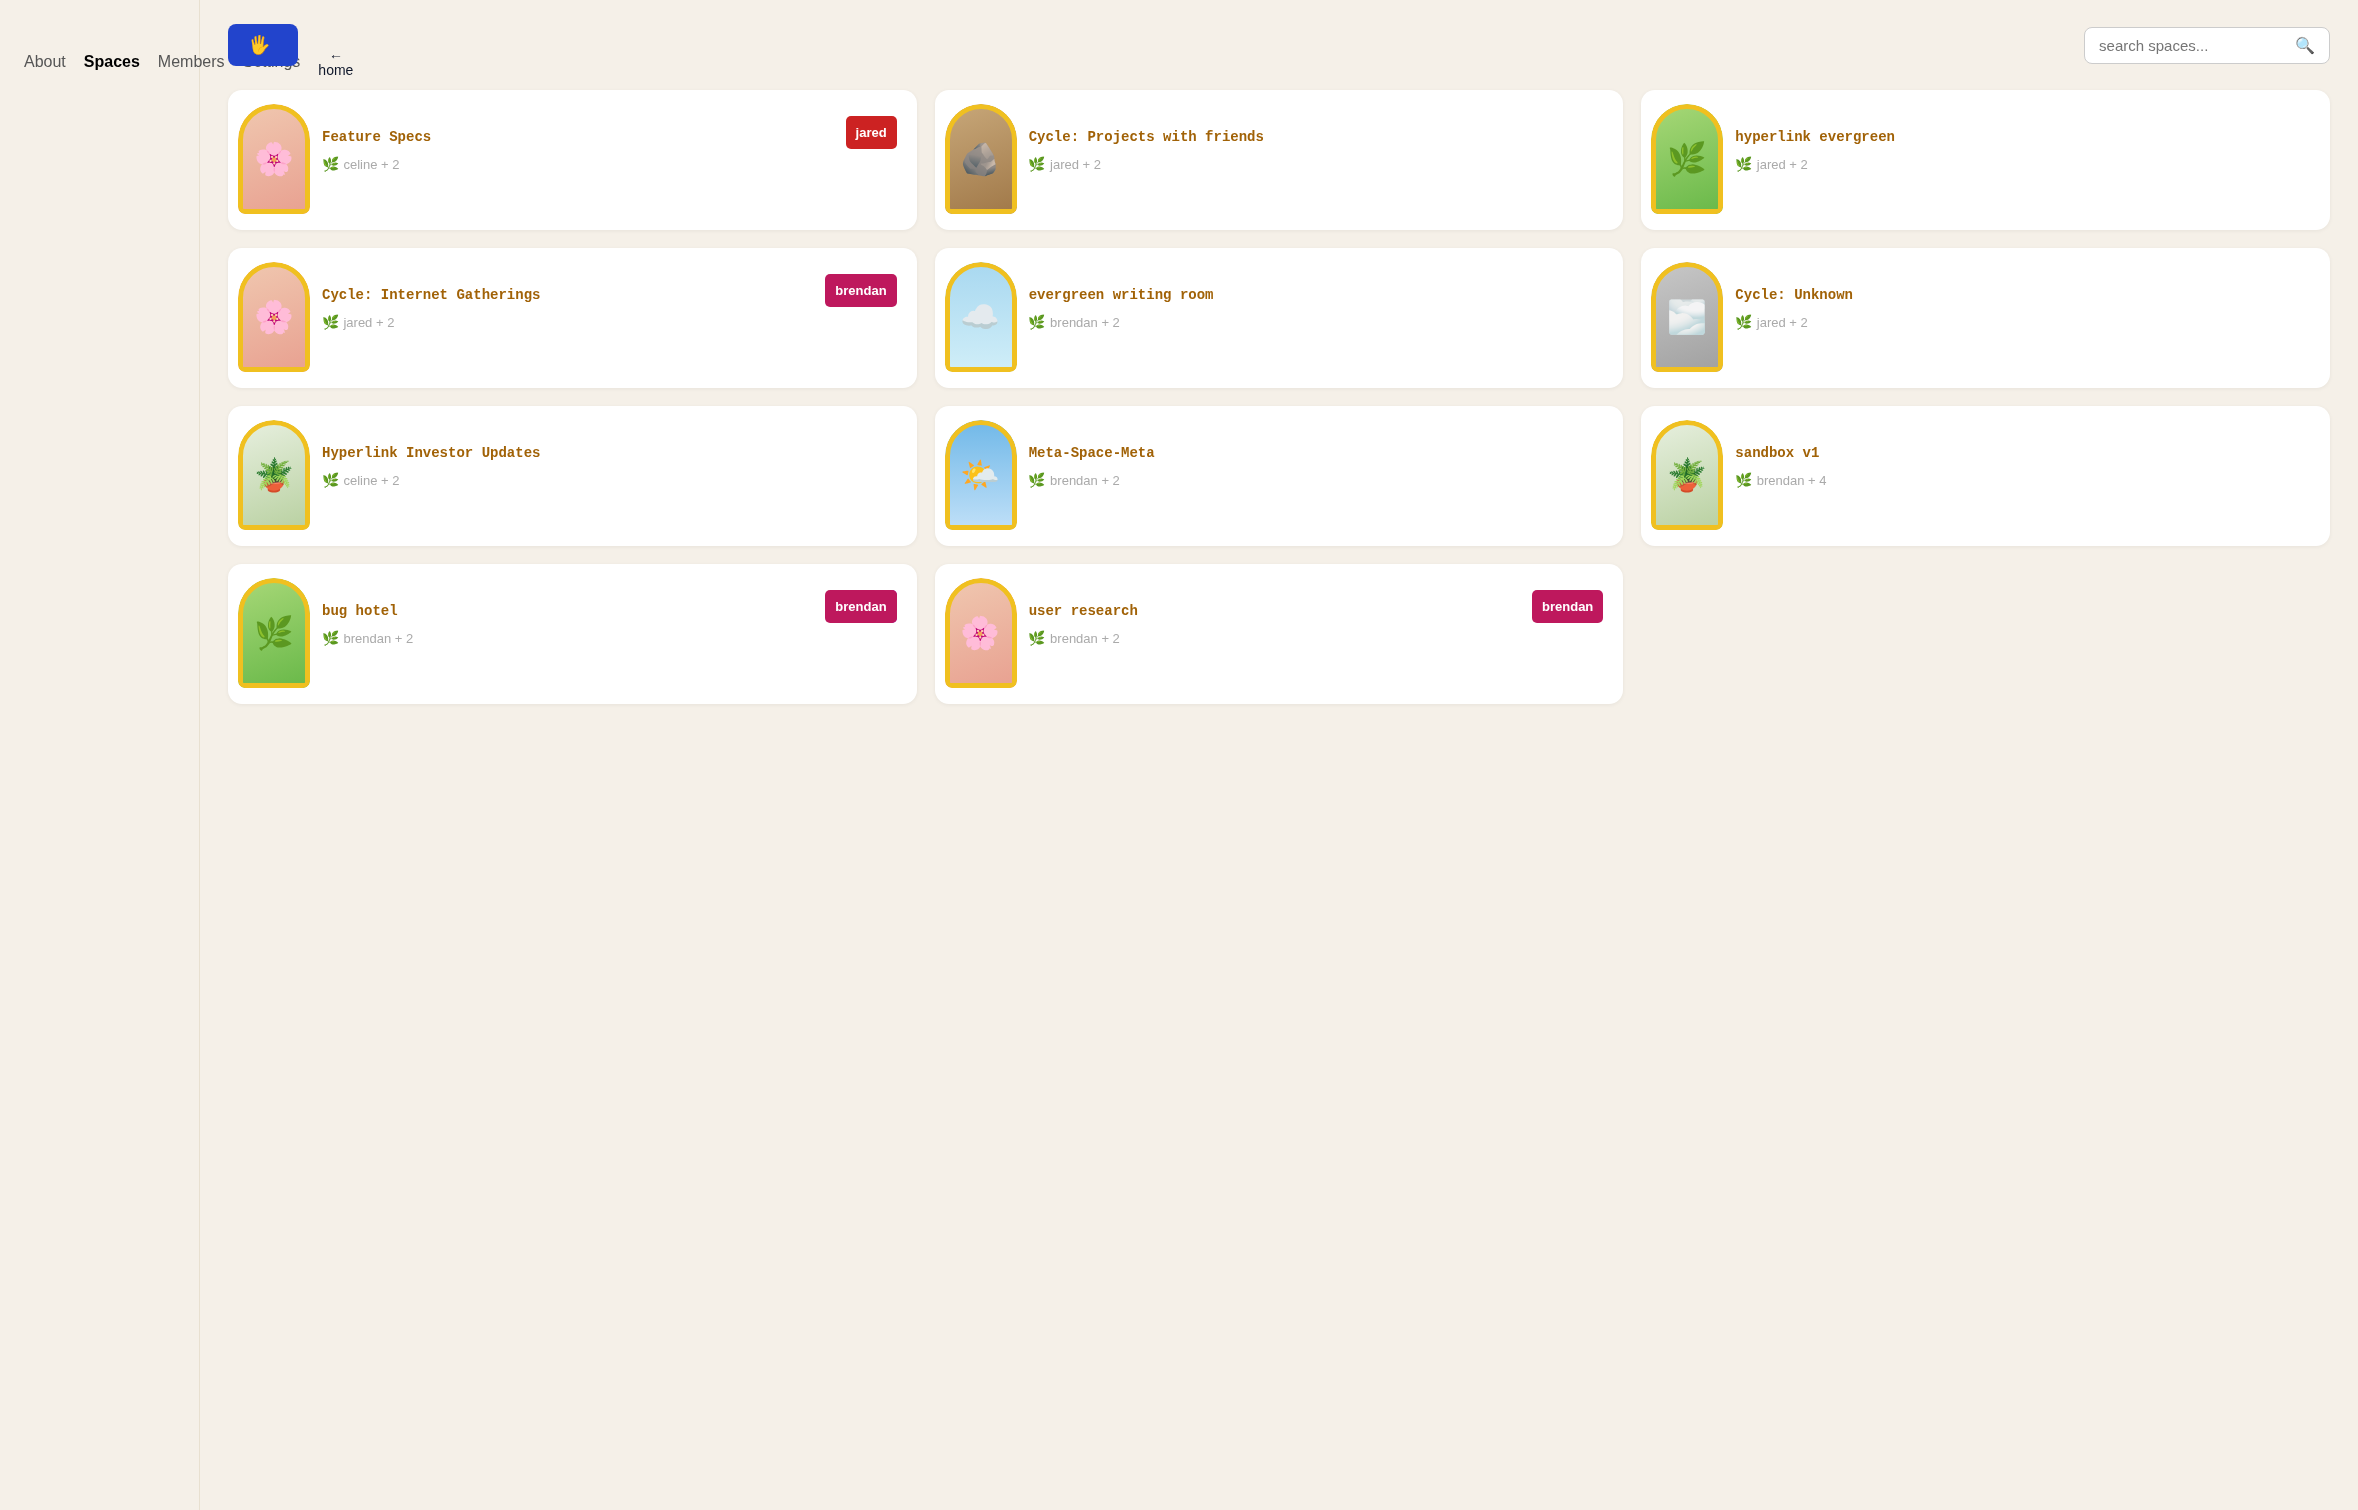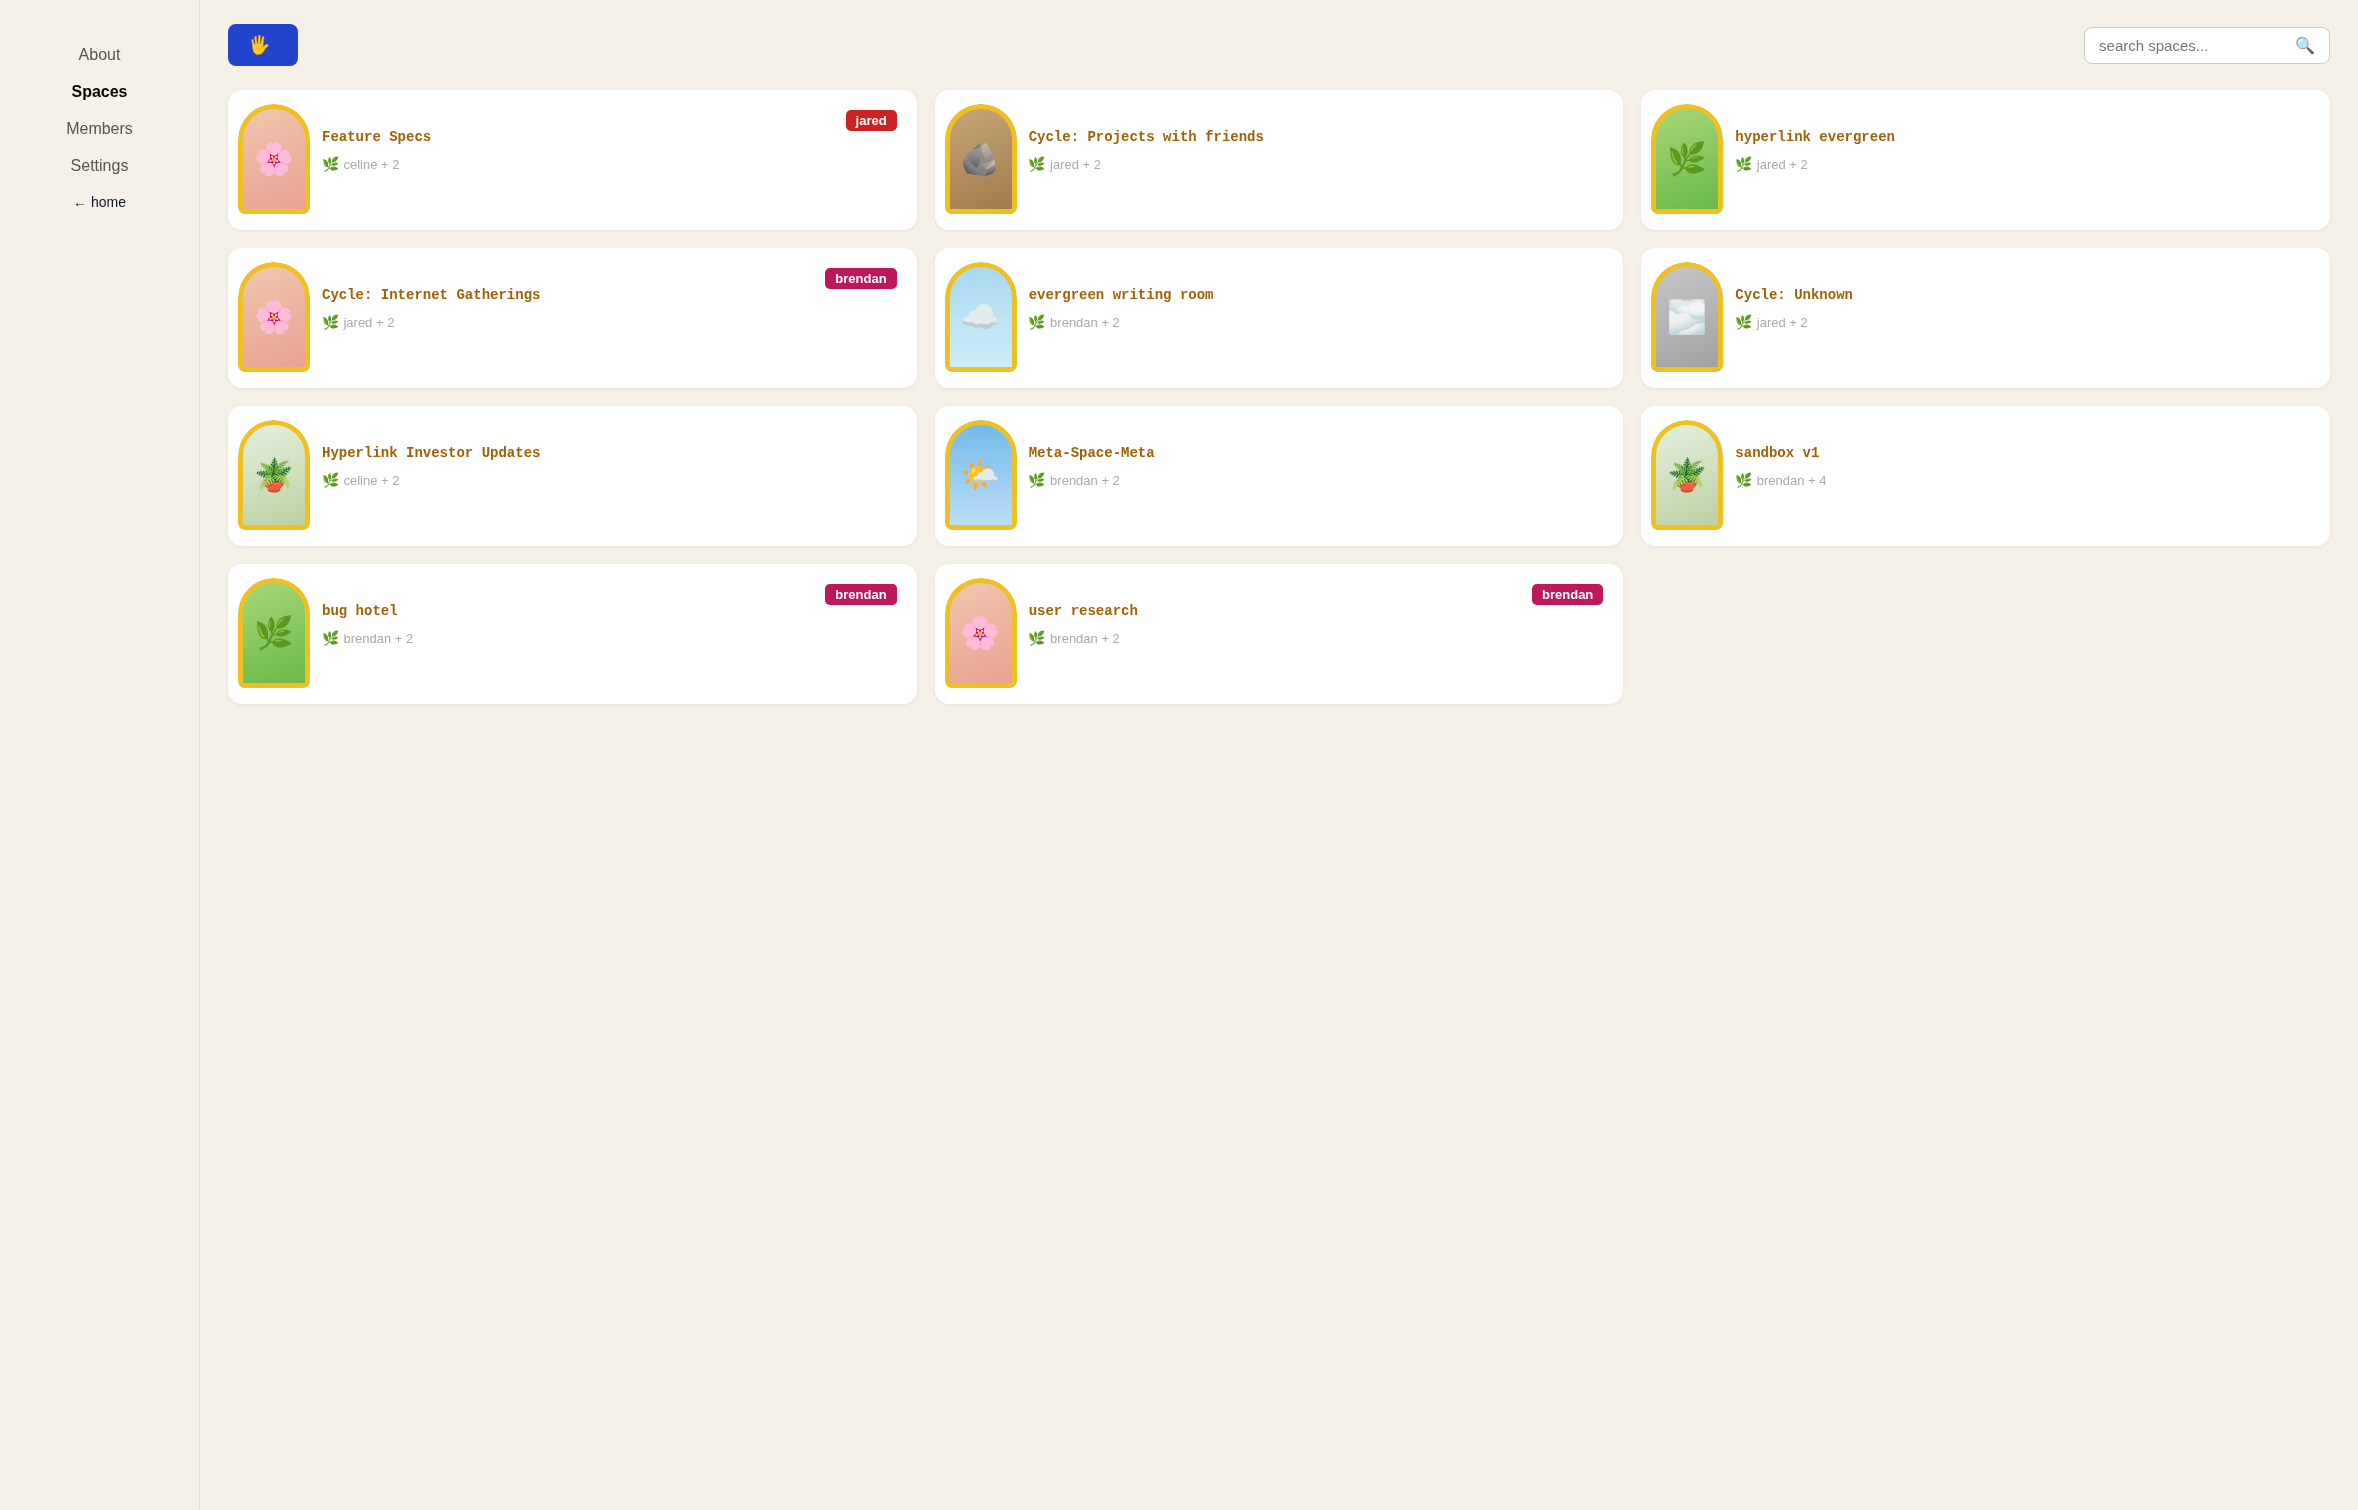--- a/index.html
+++ b/index.html
@@ -24,23 +24,23 @@
     .sidebar-title {
       font-size: 22px;
       font-weight: 800;
       color: #111;
       text-align: center;
       margin-bottom: 18px;
       line-height: 1.2;
     }
     .sidebar-nav {
       display: flex;
-      flex-direction: column;
-      align-items: center;
-      gap: 11px;
+      flex-direction: row;
+      align-items: center;
+      gap: 2px;
       width: 100%;
     }
     .sidebar-nav-item {
       font-size: 16px;
       color: #555;
       cursor: pointer;
       padding: 4px 8px;
       width: 100%;
       text-align: center;
     }
@@ -205,23 +205,23 @@
       align-items: center;
       gap: 4px;
     }
     .member-icon {
       font-size: 14px;
     }
 
     
     .tag {
       position: absolute;
-      top: 10px;
+      top: 16px;
       right: 10px;
-      padding: 3px 10px;
+      padding: 9px 10px;
       border-radius: 5px;
       font-size: 13px;
       font-weight: 700;
       color: #fff;
     }
     .tag-blue { background: #be185d; }
     .tag-purple { background: #9922cc; }
     .tag-red { background: #cc2222; }
 
     .tags-row {

